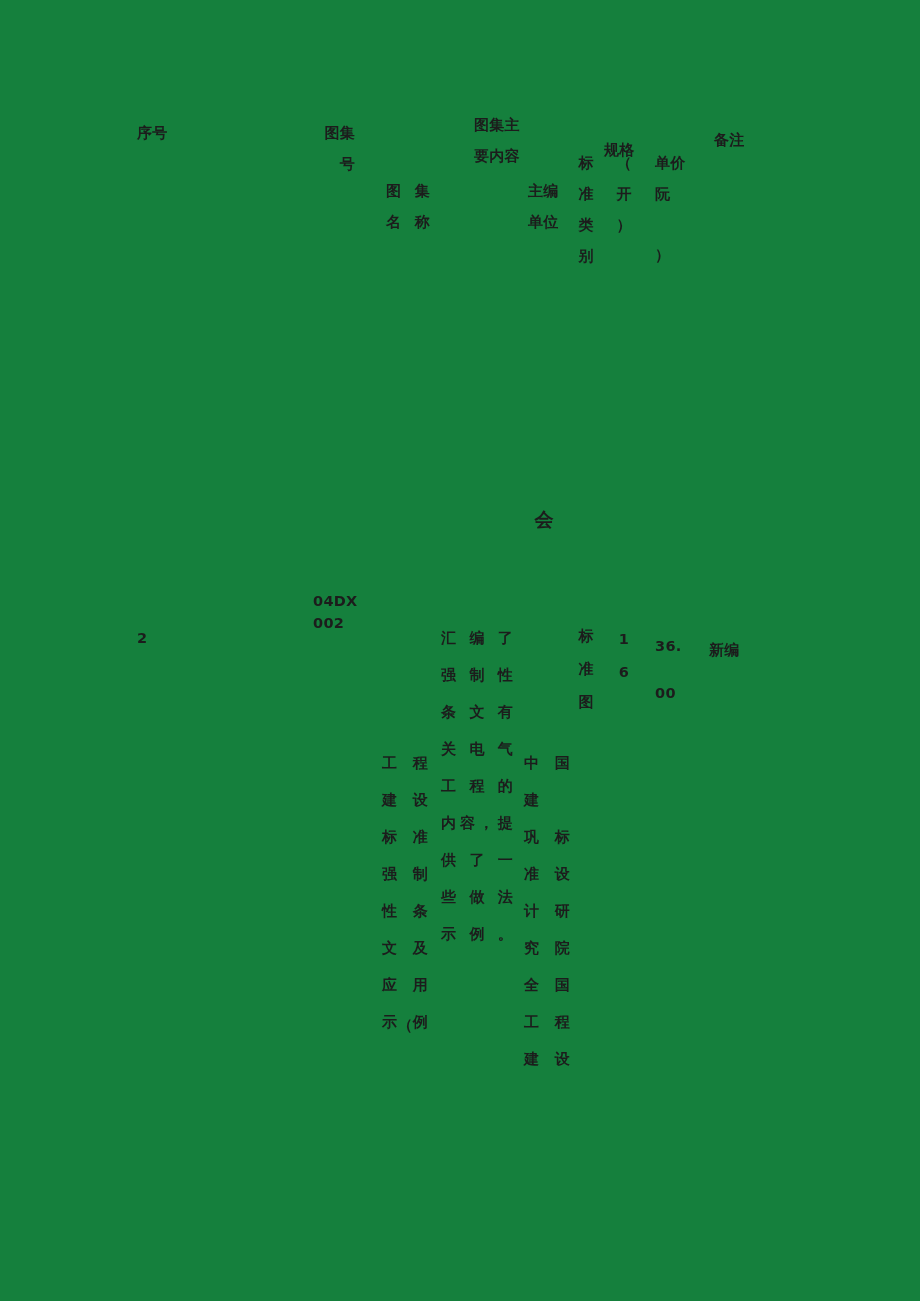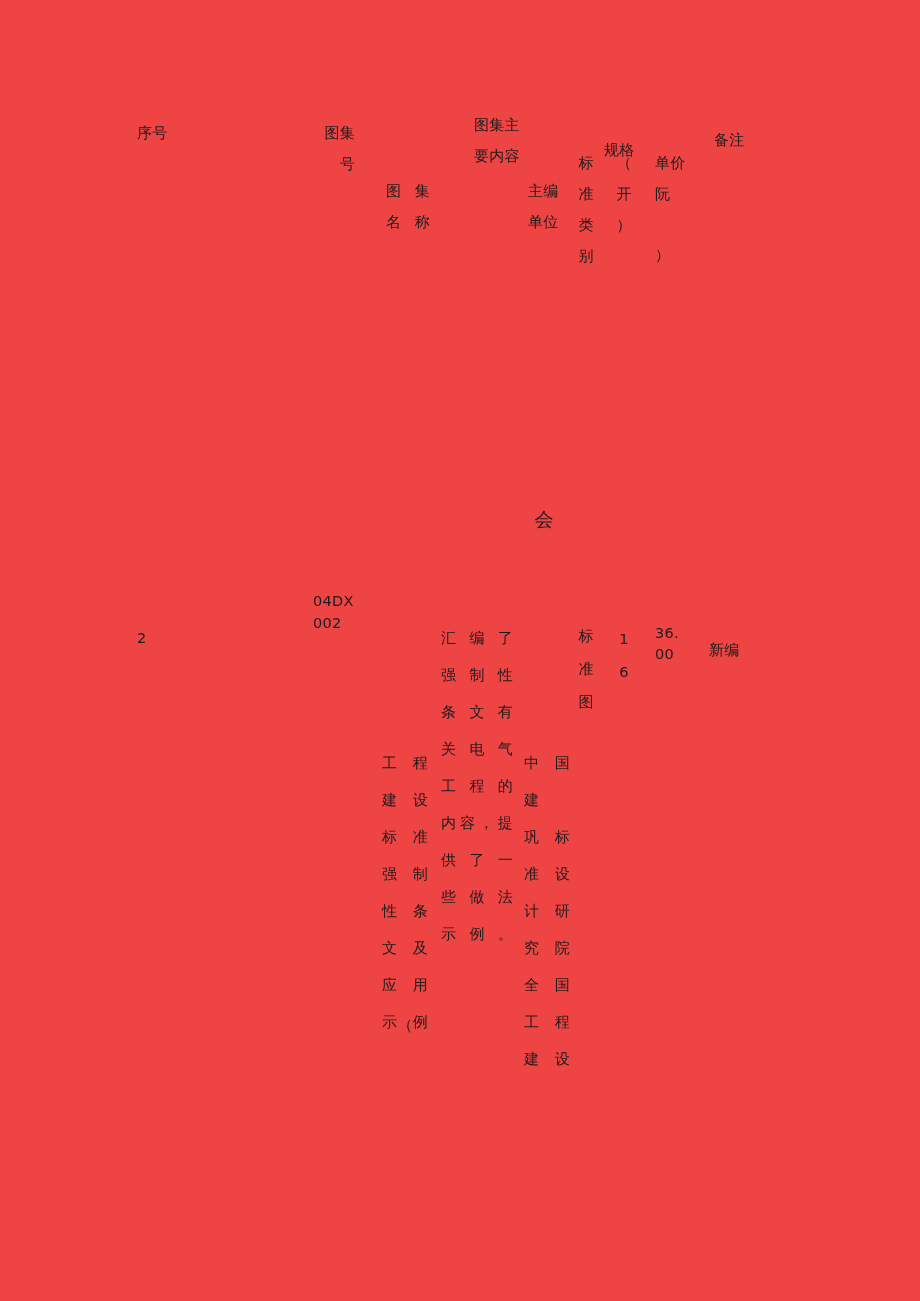--- a/index.html
+++ b/index.html
@@ -11,21 +11,22 @@
     width: 920px;
     height: 1301px;
     position: relative;
     font-family: "DejaVu Serif", serif;
     color: #1a1a1a;
     overflow: hidden;
   }
   .page {
     position: absolute;
     inset: 0;
-    background: #ef4444;
+    background: #15803d;
+    font-weight: bold;
   }
   
   .cell {
     position: absolute;
     font-family: "DejaVu Serif", serif;
     font-size: 15px;
     line-height: 31px;
     color: #1c1c1c;
     white-space: pre-line;
     letter-spacing: 0.2px;
@@ -63,21 +64,21 @@
 
   
   #r2-seq             { left: 137px; top: 623px; }
   #r2-atlas-no        { left: 313px; top: 590px; width: 50px; line-height: 22px; }
   #r2-atlas-name      { left: 382px; top: 745px; width: 46px; line-height: 37px; }
   #r2-atlas-name-par  { left: 382px; top: 1010px; width: 46px; }
   #r2-content         { left: 441px; top: 620px; width: 72px; line-height: 37px; }
   #r2-editor          { left: 524px; top: 745px; width: 46px; line-height: 37px; }
   #r2-std-type        { left: 578px; top: 620px; width: 16px; line-height: 33px; }
   #r2-spec            { left: 616px; top: 623px; width: 16px; line-height: 33px; }
-  #r2-price           { left: 655px; top: 623px; width: 30px; line-height: 21px; }
+  #r2-price           { left: 655px; top: 623px; width: 30px; line-height: 47px; }
   #r2-remark          { left: 709px; top: 623px; width: 46px; margin-top: 12px; }
 </style>
 </head>
 <body>
 
 <div class="page">
 
   <div class="cell" id="hdr-seq">序号</div>
 
 

